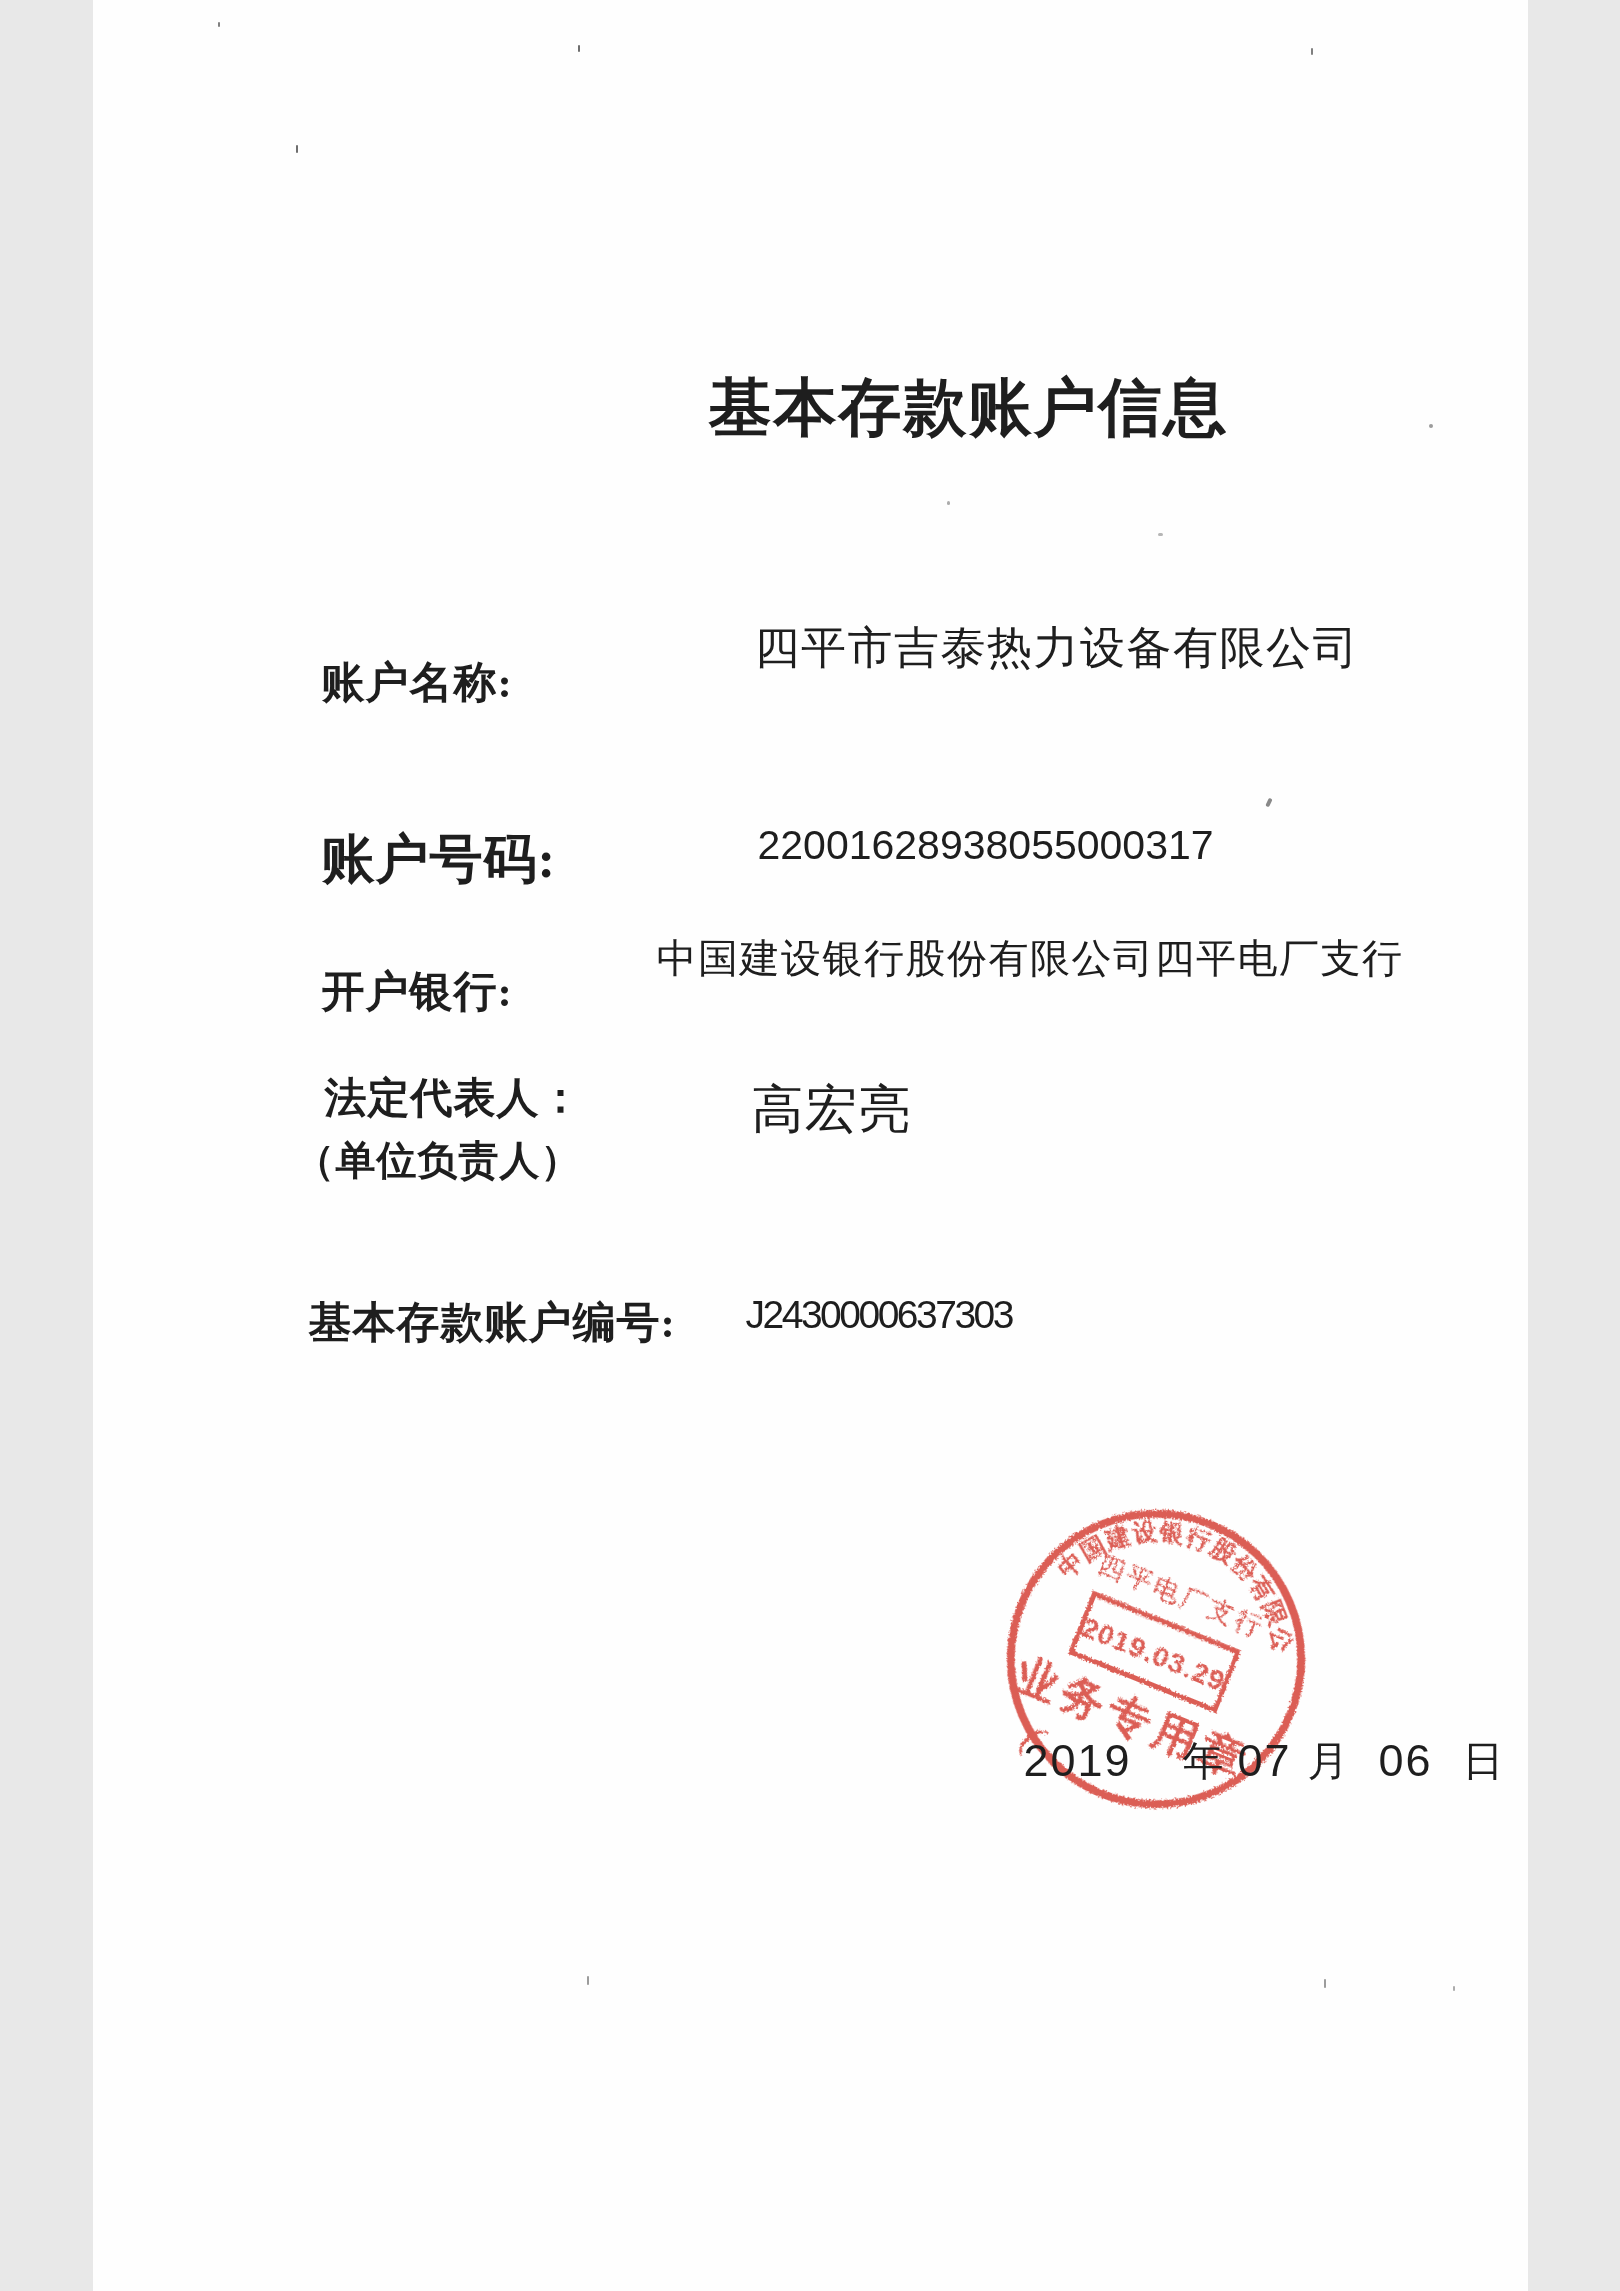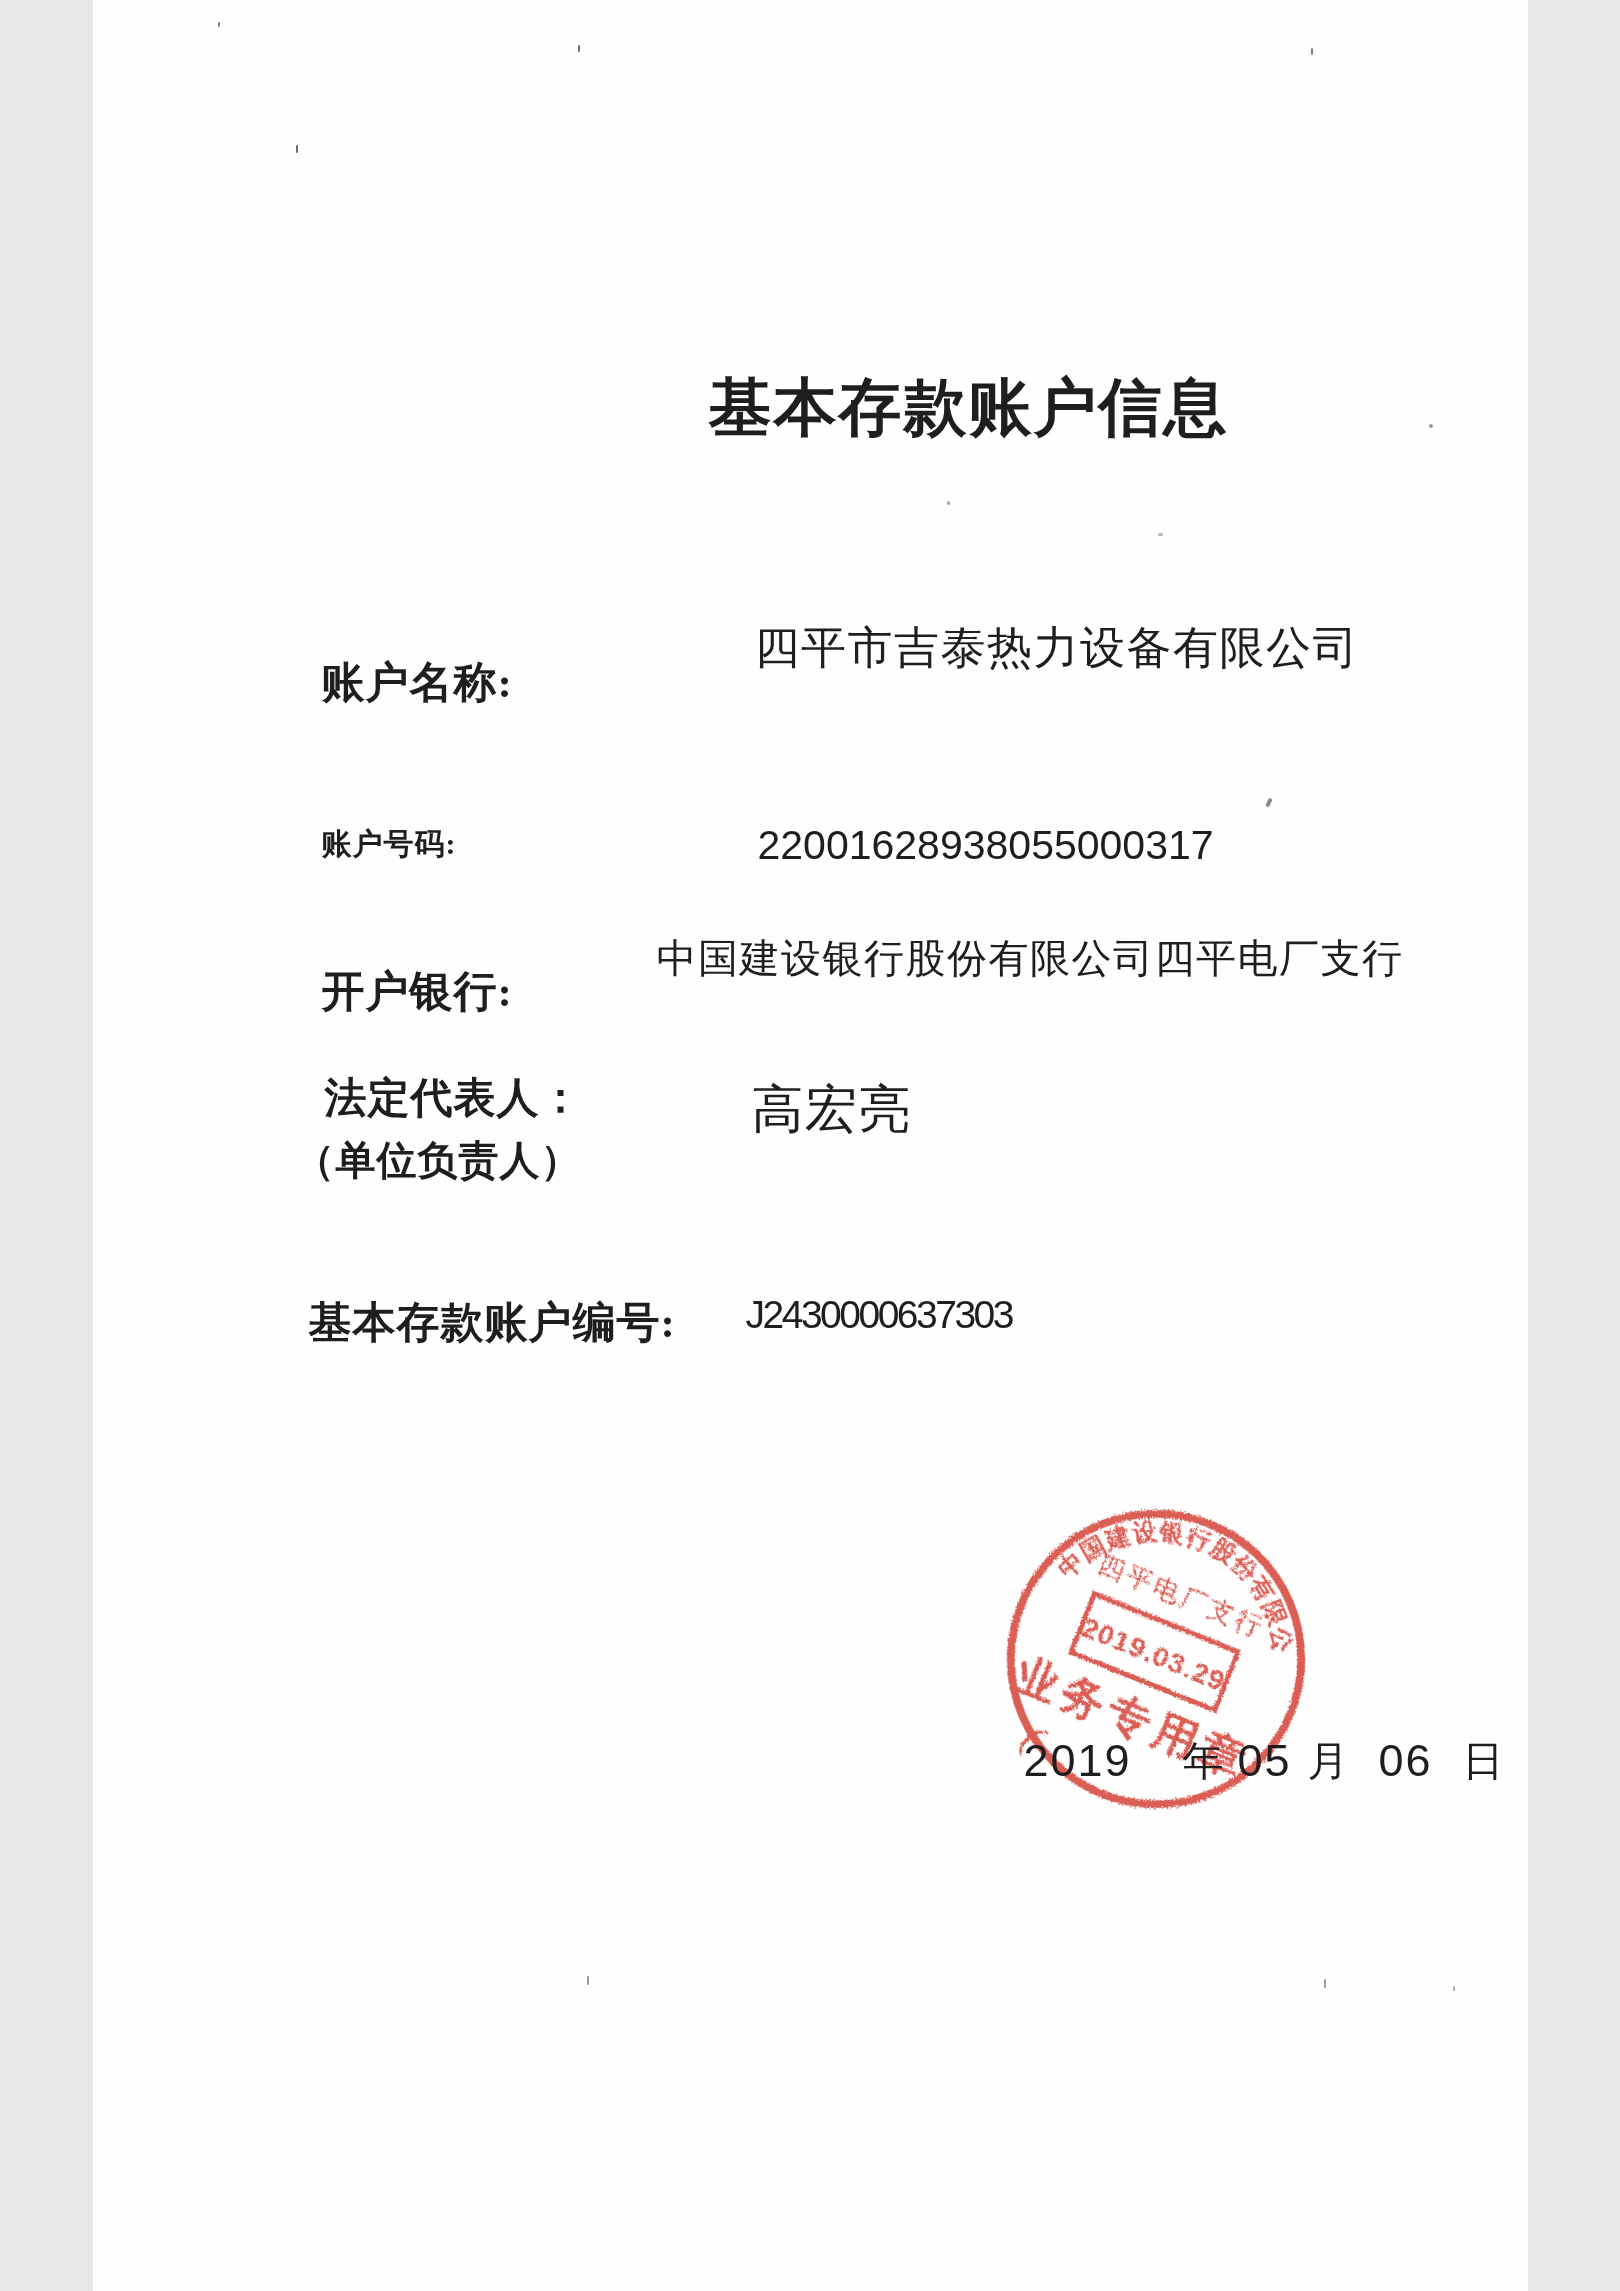--- a/index.html
+++ b/index.html
@@ -23,21 +23,21 @@
     margin-top:34px;
   }
   .val { position:absolute; white-space:nowrap; letter-spacing:1.5px; }
   .num {
     font-family:"Liberation Sans","DejaVu Sans",sans-serif;
     font-weight:400; letter-spacing:0;margin-top:26px;
   }
   
   .lbl-1 { left:229px; top:620px;  font-size:43px; }
   .val-1 { left:662px; top:618px;  font-size:45px; }
-  .lbl-2 { left:229px; top:790px;  font-size:30px; }
+  .lbl-2 { left:229px; top:790px;  font-size:53px; }
   .val-2 { left:665px; top:796px;  font-size:41px; }
   .lbl-3 { left:229px; top:929px;  font-size:43px; }
   .val-3 { left:564px; top:931px;  font-size:40px; }
   .lbl-4a{ left:232px; top:1036px; font-size:42px; }
   .lbl-4b{ left:202px; top:1099px; font-size:40px; }
   .val-4 { left:659px; top:1075px; font-size:52px; }
   .lbl-5 { left:216px; top:1260px; font-size:43px; }
   .val-5 { left:653px; top:1267px; font-size:39px; letter-spacing:-2.5px; }
 
   
@@ -115,21 +115,21 @@
       <rect x="77" y="122" width="158" height="64" fill="none" stroke="#d8473d" stroke-width="5"></rect>
       <text x="156" y="166" text-anchor="middle" font-family="'Liberation Sans','DejaVu Sans',sans-serif" font-size="29" font-weight="700" letter-spacing="1">2019.03.29</text>
       <text x="160" y="240" text-anchor="middle" font-size="45" font-weight="700" letter-spacing="6">业务专用章</text>
       <text x="62" y="290" font-size="42" transform="rotate(28 62 290)">(</text>
     </g>
   </svg>
 
   <div>
     <span class="date-part date-num dp-year">2019</span>
     <span class="date-part date-cjk dp-yunit">年</span>
-    <span class="date-part date-num dp-month">05</span>
+    <span class="date-part date-num dp-month">07</span>
     <span class="date-part date-cjk dp-munit">月</span>
     <span class="date-part date-num dp-day">06</span>
     <span class="date-part date-cjk dp-dunit">日</span>
   </div>
 
   <div class="speck" style="left:125px;  top:21.6px;   width:2.9px; height:5.9px; opacity:.7;"></div>
   <div class="speck" style="left:485px;  top:45px;   width:2.9px; height:6.9px; opacity:.8;"></div>
   <div class="speck" style="left:1218px; top:48px;   width:2.9px; height:6.9px; opacity:.7;"></div>
   <div class="speck" style="left:203px;  top:145px;  width:2.9px; height:7.8px; opacity:.8;"></div>
   <div class="speck" style="left:1336px; top:424px;  width:4.9px; height:3.9px; opacity:.55;"></div>

